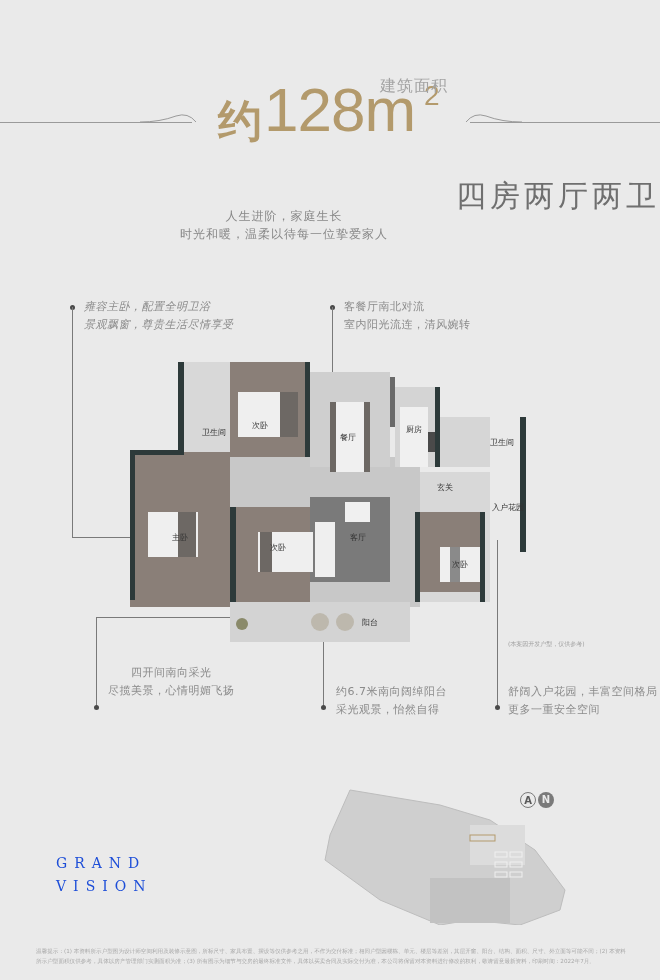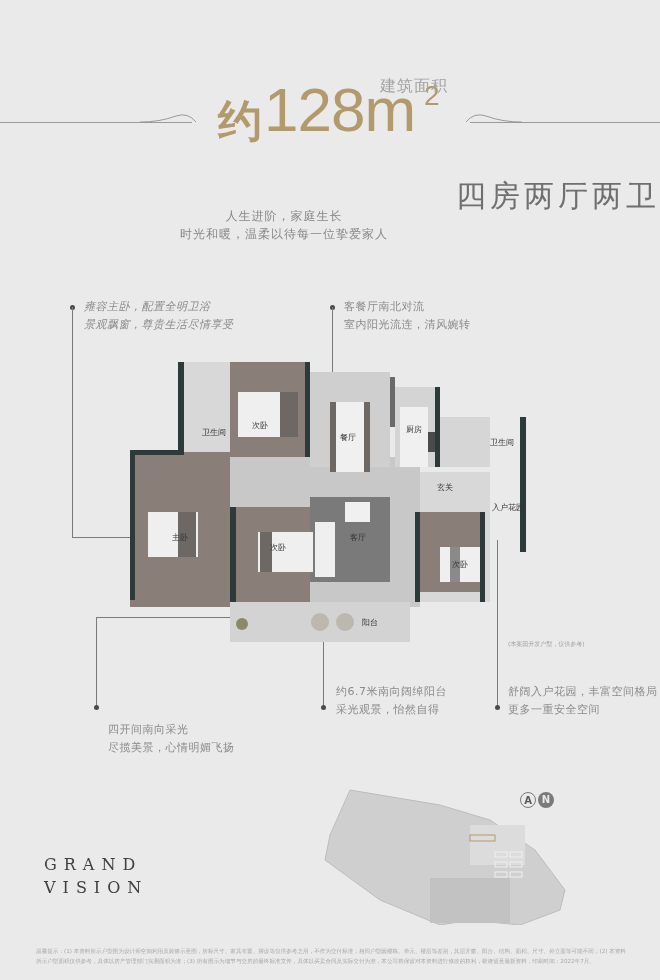--- a/index.html
+++ b/index.html
@@ -24,21 +24,21 @@
 
     .callout { position: absolute; font-size: 11px; color: #8b8b8b; line-height: 18px; letter-spacing: 0.5px; }
     .callout-dot { position: absolute; width: 5px; height: 5px; border-radius: 50%; background: #4a4a4a; }
     .callout-vline { position: absolute; width: 1px; background: #7a7a7a; }
     .callout-hline { position: absolute; height: 1px; background: #7a7a7a; }
 
     .floorplan { position: absolute; left: 130px; top: 362px; width: 400px; height: 280px; }
 
     .disclaimer-small { position: absolute; left: 508px; top: 640px; font-size: 6px; color: #a0a0a0; }
 
-    .brand { position: absolute; left: 44px; font-family: "DejaVu Serif", "Liberation Serif", serif; font-size: 16px; color: #404040; letter-spacing: 7px; }
+    .brand { position: absolute; left: 56px; font-family: "DejaVu Serif", "Liberation Serif", serif; font-size: 14px; color: #1d4ed8; letter-spacing: 7px; }
     .brand.l1 { top: 855px; }
     .brand.l2 { top: 878px; }
 
     .sitemap { position: absolute; left: 320px; top: 780px; width: 260px; height: 145px; }
     .compass { position: absolute; left: 520px; top: 792px; display: flex; gap: 2px; }
     .compass-circle { width: 16px; height: 16px; border-radius: 50%; background: #7a7a7a; color: #eaeaea; font-size: 10px; text-align: center; line-height: 16px; font-weight: bold; }
     .compass-circle.a { background: transparent; border: 1px solid #7a7a7a; color: #5a5a5a; }
 
     .footer-note { position: absolute; left: 36px; width: 600px; font-size: 5.6px; color: #a8a8a8; line-height: 10px; white-space: nowrap; overflow: hidden; }
     .footer-note.l1 { top: 946px; }
@@ -80,21 +80,21 @@
 <div class="callout-dot" style="left:330px; top:305px;"></div>
 <div class="callout-vline" style="left:332px; top:307px; height:95px;"></div>
 <div class="callout" style="left:344px; top:298px;">
   <div>客餐厅南北对流</div>
   <div>室内阳光流连，清风婉转</div>
 </div>
 
 <div class="callout-hline" style="left:96px; top:617px; width:180px;"></div>
 <div class="callout-vline" style="left:96px; top:617px; height:90px;"></div>
 <div class="callout-dot" style="left:94px; top:705px;"></div>
-<div class="callout" style="left:108px; top:721px;">
+<div class="callout" style="left:108px; top:664px;text-align:center;">
   <div>四开间南向采光</div>
   <div>尽揽美景，心情明媚飞扬</div>
 </div>
 
 <div class="callout-vline" style="left:323px; top:630px; height:77px;"></div>
 <div class="callout-dot" style="left:321px; top:705px;"></div>
 <div class="callout" style="left:336px; top:683px;">
   <div>约6.7米南向阔绰阳台</div>
   <div>采光观景，怡然自得</div>
 </div>

